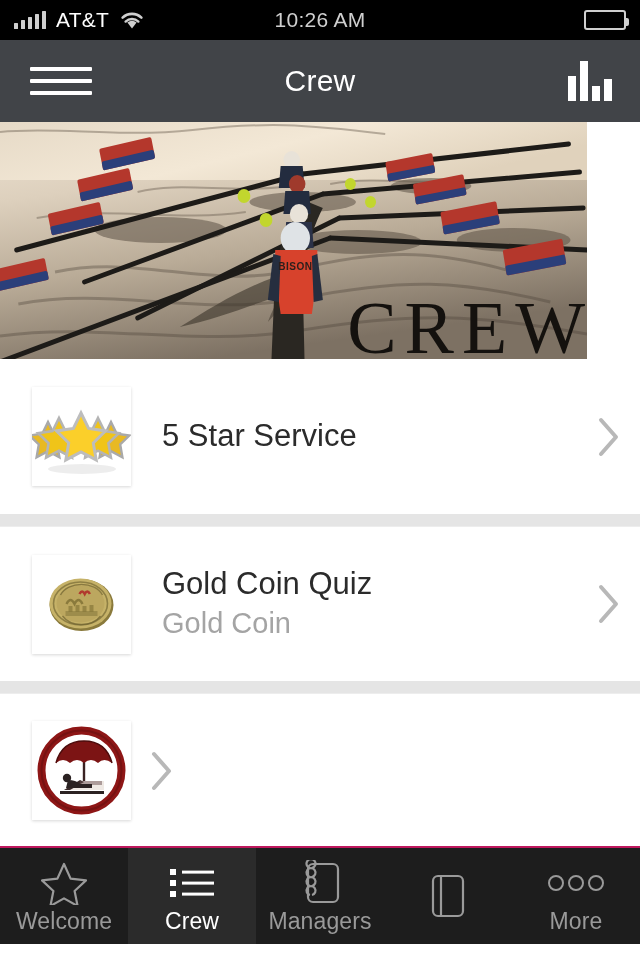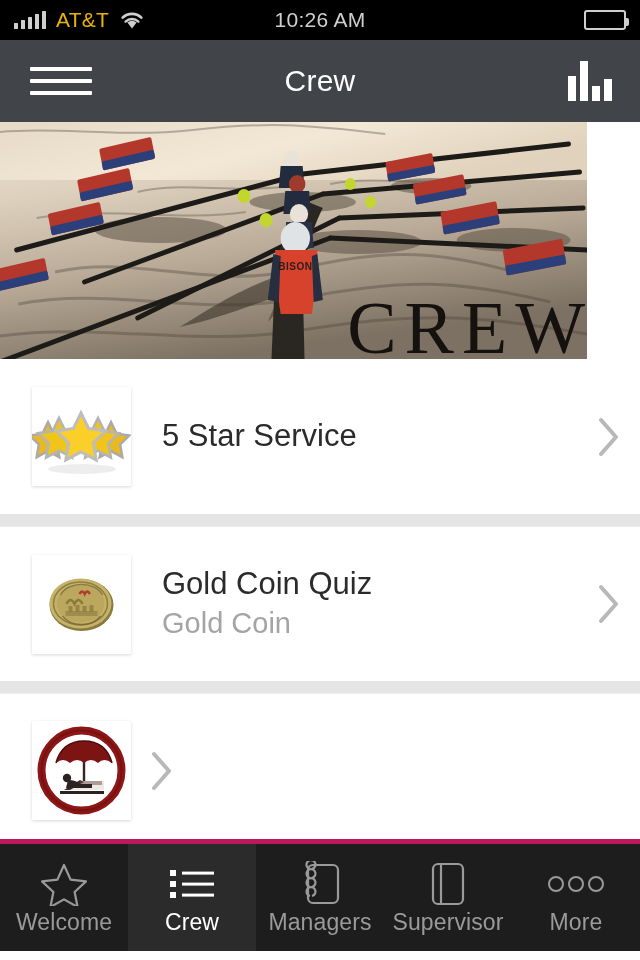--- a/index.html
+++ b/index.html
@@ -17,21 +17,21 @@
     display:flex; align-items:center;
   }
   .status-left{ display:flex; align-items:center; gap:10px; padding-left:14px; }
   .signal-bars{ display:flex; align-items:flex-end; gap:3px; height:18px; }
   .signal-bars i{ display:block; width:4px; background:#cfcfcf; border-radius:.5px; }
   .signal-bars i:nth-child(1){ height:6px; }
   .signal-bars i:nth-child(2){ height:9px; }
   .signal-bars i:nth-child(3){ height:12px; }
   .signal-bars i:nth-child(4){ height:15px; }
   .signal-bars i:nth-child(5){ height:18px; }
-  .carrier{ font-size:21px; letter-spacing:.2px; color:#eab308; }
+  .carrier{ font-size:21px; letter-spacing:.2px; color:#ffffff; }
   .wifi-icon{ width:26px; height:20px; position:relative; }
   .status-time{
     position:absolute; left:0; right:0; text-align:center;
     font-size:21px; color:#cfcfcf; letter-spacing:.3px;
   }
   .status-right{ margin-left:auto; padding-right:14px; display:flex; align-items:center; }
   .battery{
     width:42px; height:20px; border:2px solid #cfcfcf; border-radius:3px;
     position:relative; padding:2px;
   }
@@ -102,22 +102,22 @@
     font-size:29px; color:#a4a4a4; font-weight:400; line-height:1.2; margin-top:5px;
     white-space:nowrap; overflow:hidden; text-overflow:ellipsis;
   }
   .chevron{
     flex:0 0 auto; width:62px; display:flex; align-items:center; justify-content:center;
   }
   .chevron svg{ display:block; }
 
   
   .tab-bar{
-    position:absolute; left:0; bottom:9px; width:640px; height:112px;
-    background:#1d1d1d; display:flex; border-top:5px solid #be185d;
+    position:absolute; left:0; bottom:16px; width:640px; height:98px;
+    background:#1d1d1d; display:flex; border-top:2px solid #be185d;
   }
   .tab{
     flex:1 1 0; display:flex; flex-direction:column;
     align-items:center; justify-content:center; gap:4px; cursor:pointer;
     color:#9a9a9a;
   }
   .tab.active{ background:#2b2b2b; color:#ffffff; }
   .tab-icon{ height:46px; display:flex; align-items:center; justify-content:center; }
   .tab-label{ font-size:23px; line-height:1; letter-spacing:.1px; }
   .tab.active .tab-label{ color:#ffffff; }
@@ -419,21 +419,20 @@
       <span class="tab-label">Managers</span>
     </div>
 
     <div class="tab">
       <span class="tab-icon">
         <svg width="38" height="46" viewBox="0 0 38 46">
           <rect x="4" y="3" width="30" height="40" rx="5" fill="none" stroke="#9a9a9a" stroke-width="2.2"></rect>
           <line x1="12" y1="4" x2="12" y2="42" stroke="#9a9a9a" stroke-width="2.2"></line>
         </svg>
       </span>
-      <span class="tab-label">Supervisor</span>
     </div>
 
     <div class="tab">
       <span class="tab-icon">
         <svg width="58" height="22" viewBox="0 0 58 22">
           <circle cx="9" cy="11" r="7" fill="none" stroke="#9a9a9a" stroke-width="2"></circle>
           <circle cx="29" cy="11" r="7" fill="none" stroke="#9a9a9a" stroke-width="2"></circle>
           <circle cx="49" cy="11" r="7" fill="none" stroke="#9a9a9a" stroke-width="2"></circle>
         </svg>
       </span>

